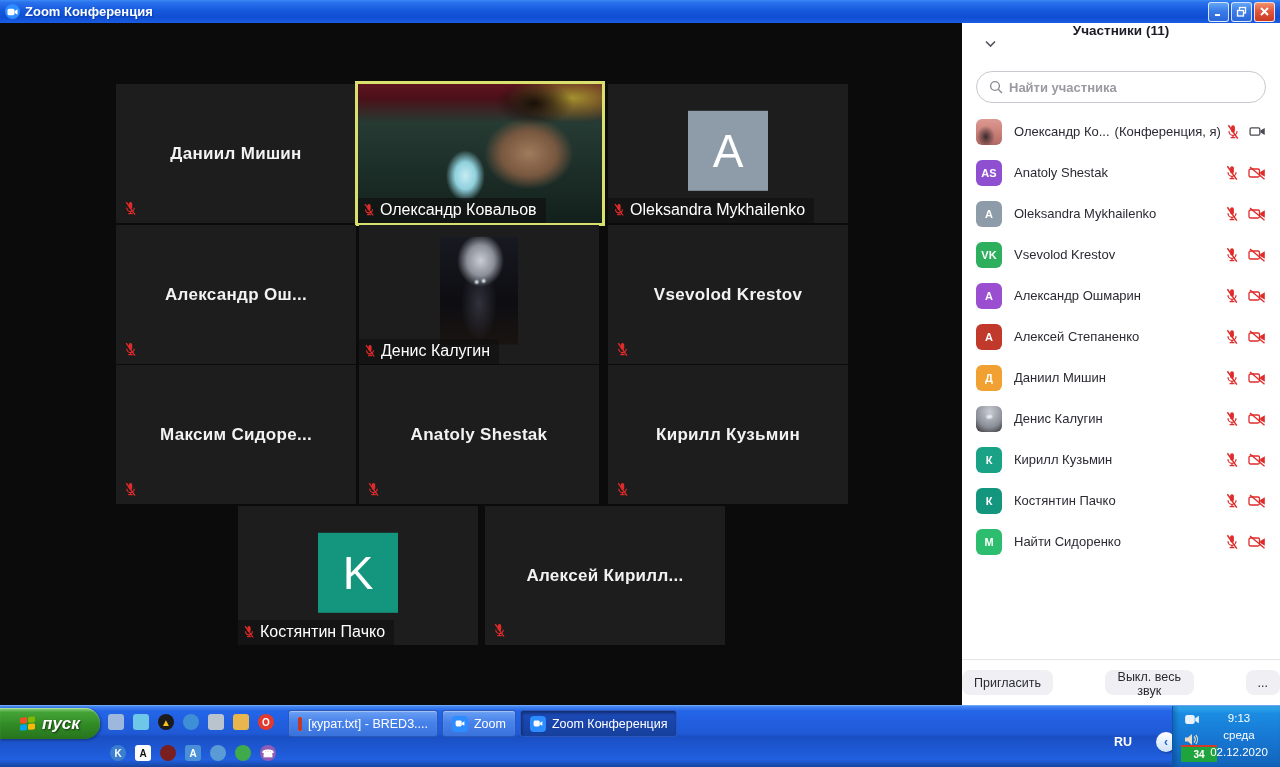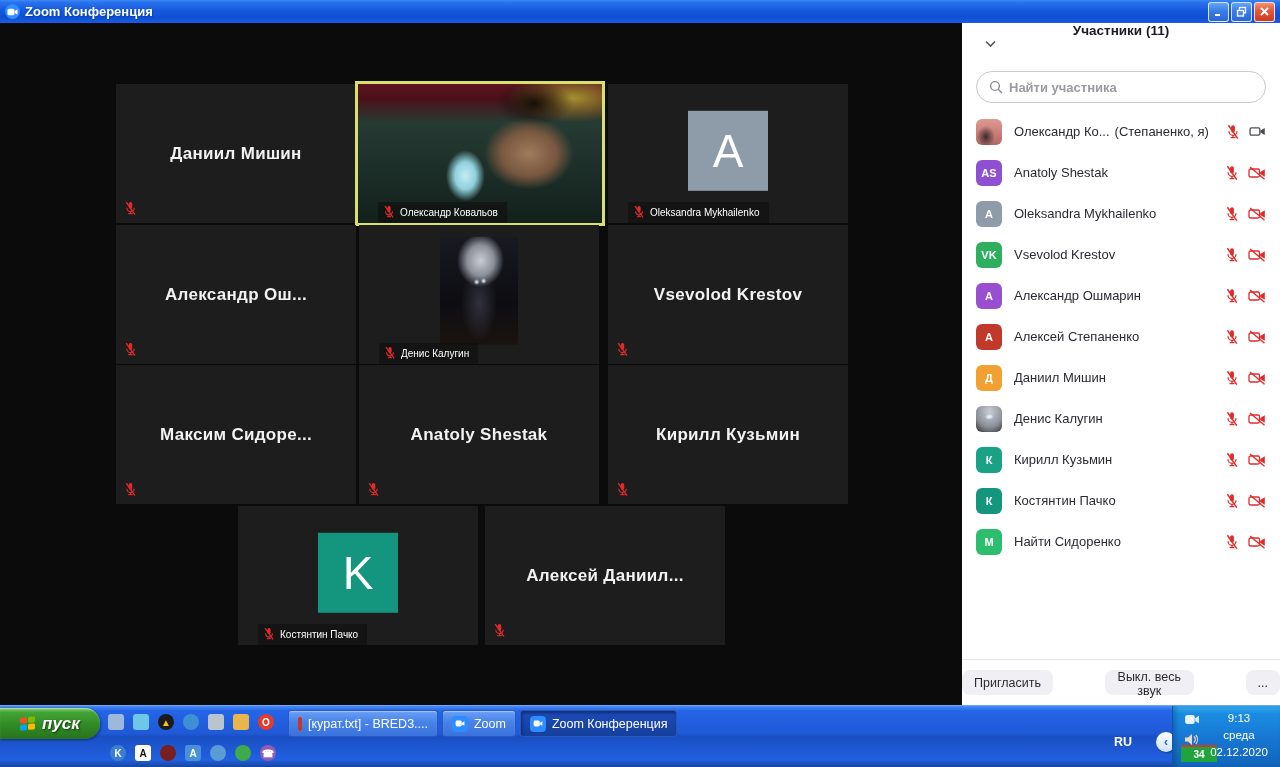--- a/index.html
+++ b/index.html
@@ -33,22 +33,22 @@
   .t7{left:116px;top:342px}
   .t8{left:359px;top:342px}
   .t9{left:608px;top:342px}
   .t10{left:238px;top:483px}
   .t11{left:485px;top:483px}
 
   .tile .center-name{ position:absolute; inset:0; display:flex; align-items:center; justify-content:center;
     color:#f2f2f2; font-weight:bold; font-size:17px; letter-spacing:.3px; }
   .tile .corner-mic{ position:absolute; left:8px; bottom:7px; }
   .tile .name-label{ position:absolute; left:0; bottom:0; max-width:95%;
-    background:rgba(15,15,15,.62); color:#fff; font-size:10px;
-    padding:3px 9px 4px 5px; display:flex; align-items:center; gap:5px; white-space:nowrap;margin-left:20px;}
+    background:rgba(15,15,15,.62); color:#fff; font-size:16px;
+    padding:3px 9px 4px 5px; display:flex; align-items:center; gap:5px; white-space:nowrap;}
   .tile .tile-avatar{ position:absolute; left:50%; top:50%; transform:translate(-50%,-54%);
     width:80px;height:80px; display:flex;align-items:center;justify-content:center;
     color:#fff; font-size:46px; font-weight:normal;}
   .tile .tile-avatar.photo{ width:78px;height:108px; }
 
   .video-feed{ position:absolute; inset:0;
     background:
       radial-gradient(ellipse 52px 30px at 72% 14%, #171008 0%, rgba(23,16,8,0) 75%),
       radial-gradient(ellipse 62px 50px at 70% 50%, #a07b5c 0%, #77573f 45%, rgba(0,0,0,0) 72%),
       radial-gradient(ellipse 26px 34px at 44% 66%, #c6ecf2 0%, #8fd0dd 40%, rgba(0,0,0,0) 75%),
@@ -326,21 +326,21 @@
  <line x1="4.6" y1="13.6" x2="9.4" y2="13.6" stroke="#e02b2b" stroke-width="1.3"></line>
  <line x1="2.4" y1="1.2" x2="11.8" y2="14.6" stroke="#e02b2b" stroke-width="1.5"></line>
           </svg>
         </span>
       <span class="lbl-text">Костянтин Пачко</span>
     </div>
   </div>
 
   <div class="tile t11">
 
-    <div class="center-name" style="display: flex;">Алексей Даниил...</div>
+    <div class="center-name" style="display: flex;">Алексей Кирилл...</div>
     <span class="corner-mic" style="display: block;">
         <svg width="13" height="14.857142857142858" viewBox="0 0 14 16">
  <rect x="5.1" y="1.2" width="3.8" height="7.2" rx="1.9" fill="#e02b2b"></rect>
  <path d="M3 7.2 a4 4.2 0 0 0 8 0" fill="none" stroke="#e02b2b" stroke-width="1.3"></path>
  <line x1="7" y1="11.6" x2="7" y2="13.2" stroke="#e02b2b" stroke-width="1.3"></line>
  <line x1="4.6" y1="13.6" x2="9.4" y2="13.6" stroke="#e02b2b" stroke-width="1.3"></line>
  <line x1="2.4" y1="1.2" x2="11.8" y2="14.6" stroke="#e02b2b" stroke-width="1.5"></line>
         </svg>
       </span>
 
@@ -362,21 +362,21 @@
           <circle cx="6" cy="6" r="4.4" fill="none" stroke="#8a8a93" stroke-width="1.4"></circle>
           <line x1="9.4" y1="9.4" x2="13" y2="13" stroke="#8a8a93" stroke-width="1.4"></line>
         </svg>
     </span>
     <input type="text" value="" placeholder="Найти участника" style="">
   </div>
   <div class="p-list" id="p-list">
   <div class="p-row">
     <div class="p-avatar photo-host-av"></div>
     <span class="p-name">Олександр Ко...</span>
-    <span class="p-suffix">(Степаненко, я)</span>
+    <span class="p-suffix">(Конференция, я)</span>
     <span class="p-icons">
       <span>
             <svg width="14" height="16" viewBox="0 0 14 16">
  <rect x="5.1" y="1.2" width="3.8" height="7.2" rx="1.9" fill="#e02b2b"></rect>
  <path d="M3 7.2 a4 4.2 0 0 0 8 0" fill="none" stroke="#e02b2b" stroke-width="1.3"></path>
  <line x1="7" y1="11.6" x2="7" y2="13.2" stroke="#e02b2b" stroke-width="1.3"></line>
  <line x1="4.6" y1="13.6" x2="9.4" y2="13.6" stroke="#e02b2b" stroke-width="1.3"></line>
  <line x1="2.4" y1="1.2" x2="11.8" y2="14.6" stroke="#e02b2b" stroke-width="1.5"></line>
             </svg>
           </span>

